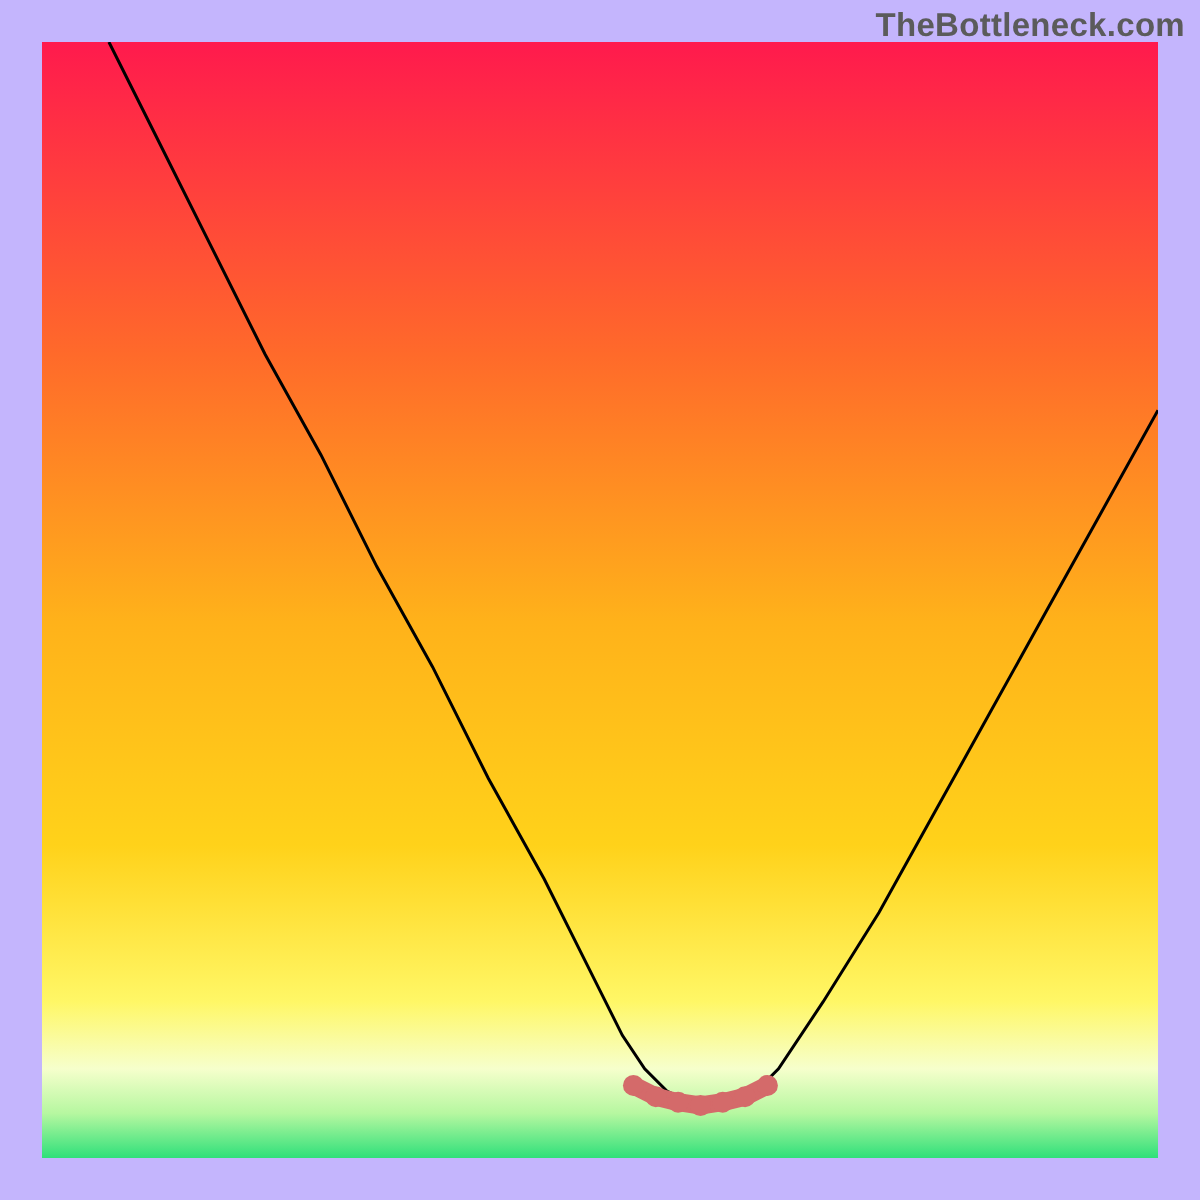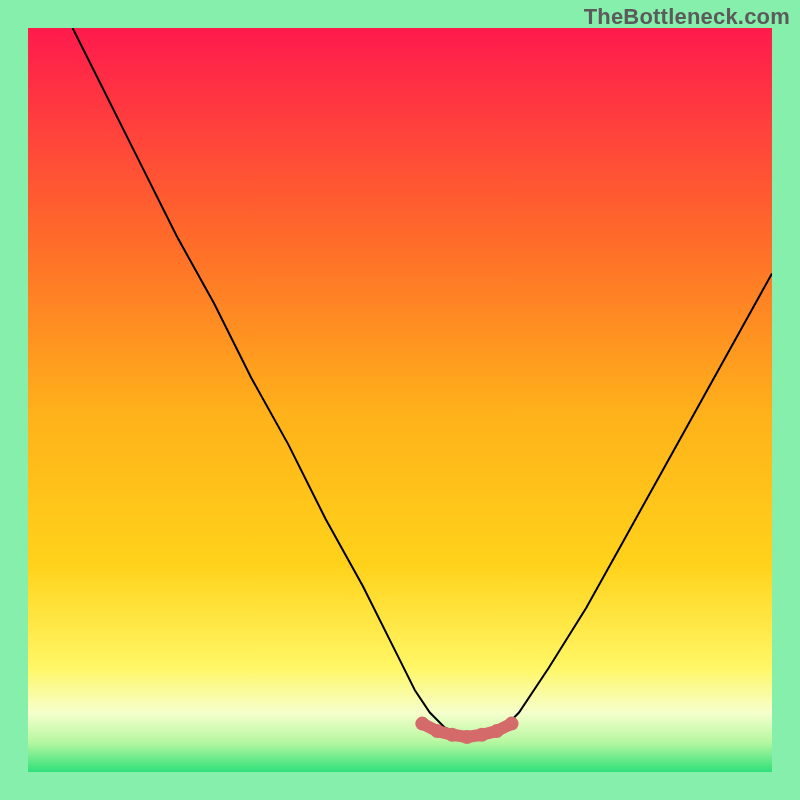--- a/index.html
+++ b/index.html
@@ -9,21 +9,21 @@
     height: 800px;
     background: #000;
     overflow: hidden;
   }
   .frame {
     position: absolute;
     left: 0;
     top: 0;
     width: 800px;
     height: 800px;
-    background: #86efac;
+    background: #c4b5fd;
     text-align: right;
   }
   .plot {
     position: absolute;
     left: 28px;
     top: 28px;
     width: 744px;
     height: 744px;
     overflow: hidden;
   }

